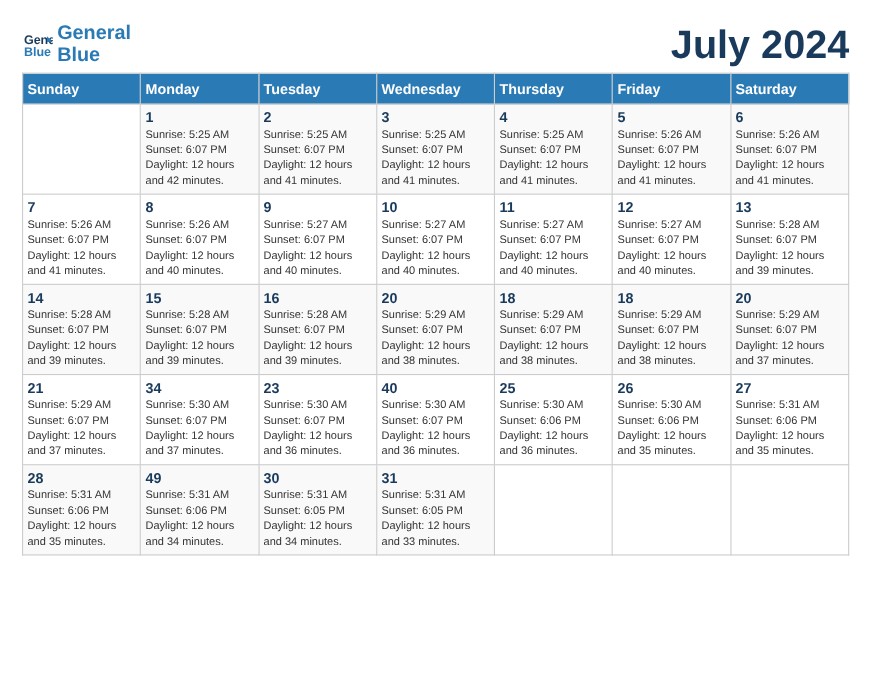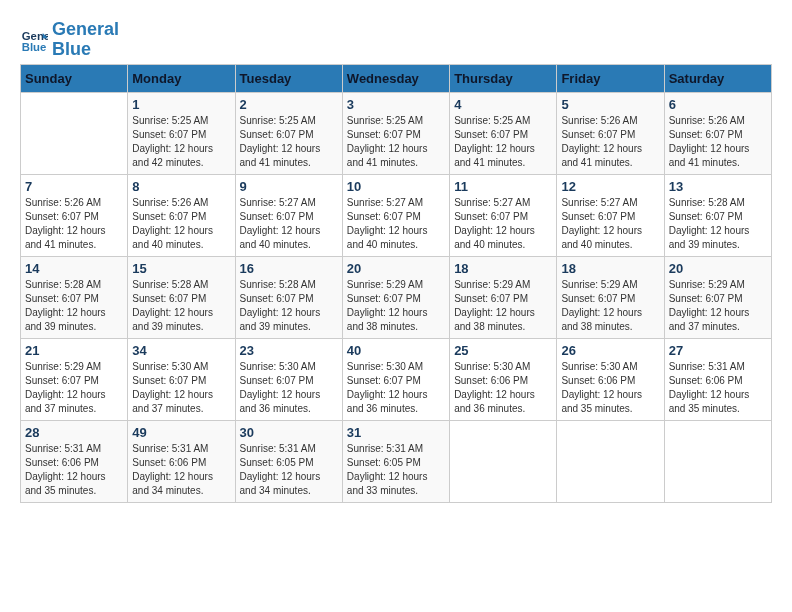--- a/index.html
+++ b/index.html
@@ -46,21 +46,21 @@
       font-size: 16px;
       color: #333;
     }
     table {
       width: 100%;
       border-collapse: collapse;
       font-size: 11px;
     }
     thead th {
       background-color: #2a7ab5;
-      color: #0f172a;
+      color: #ffffff;
       padding: 6px 4px;
       text-align: left;
       font-size: 13px;
       font-weight: bold;
       border: 1px solid #ccc;
     }
     tbody td {
       border: 1px solid #ccc;
       vertical-align: top;
       padding: 4px;
@@ -101,20 +101,21 @@
       <polygon points="26,8 32,14 26,14" fill="#2a7ab5"></polygon>
     </svg>
     <div>
       <div class="logo-text">
         <span>General</span><br>
         <span style="color:#2a7ab5">Blue</span>
       </div>
     </div>
   </div>
   <div class="title-block">
+    <div class="main-title">July 2024</div>
   </div>
 </div>
 
 <table>
   <thead>
     <tr>
     <th>Sunday</th>
         <th>Monday</th>
         <th>Tuesday</th>
         <th>Wednesday</th>

